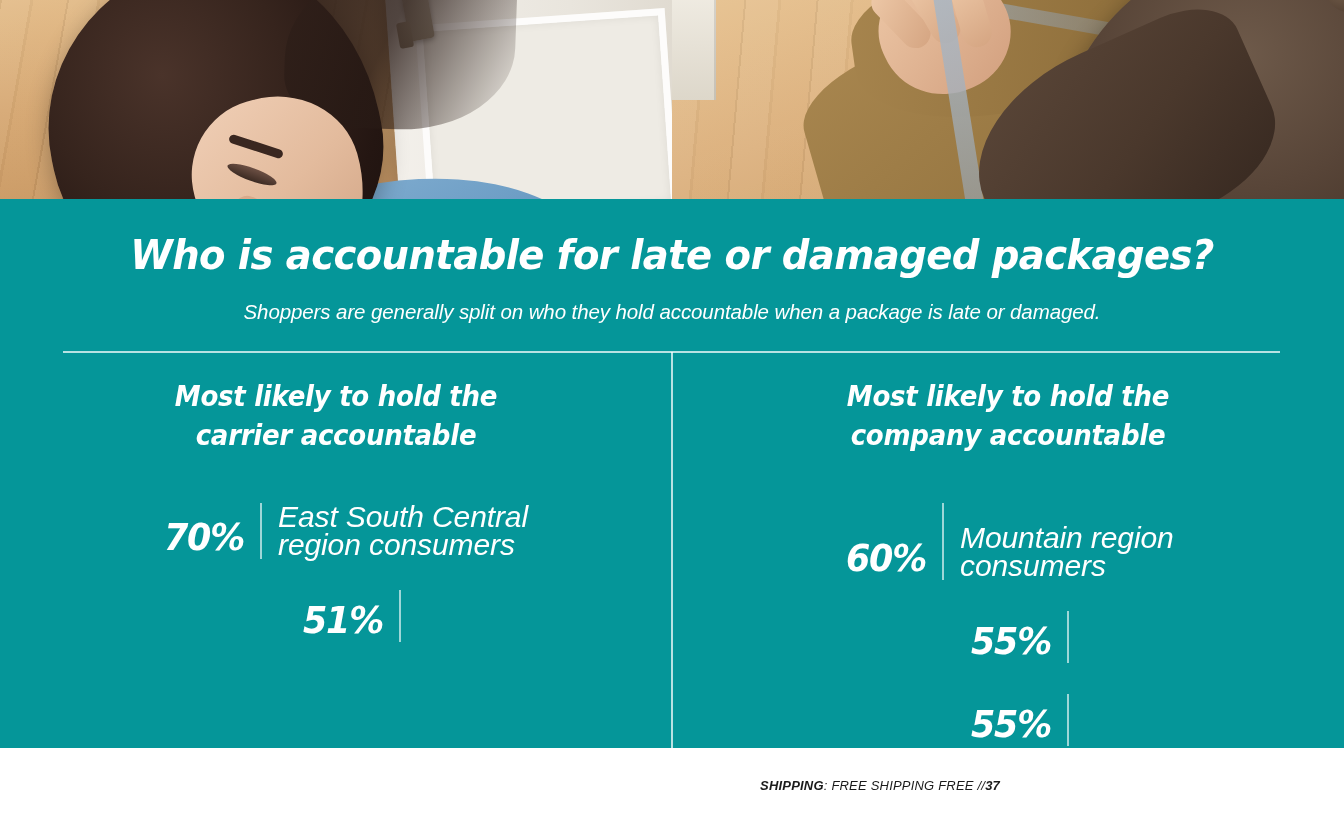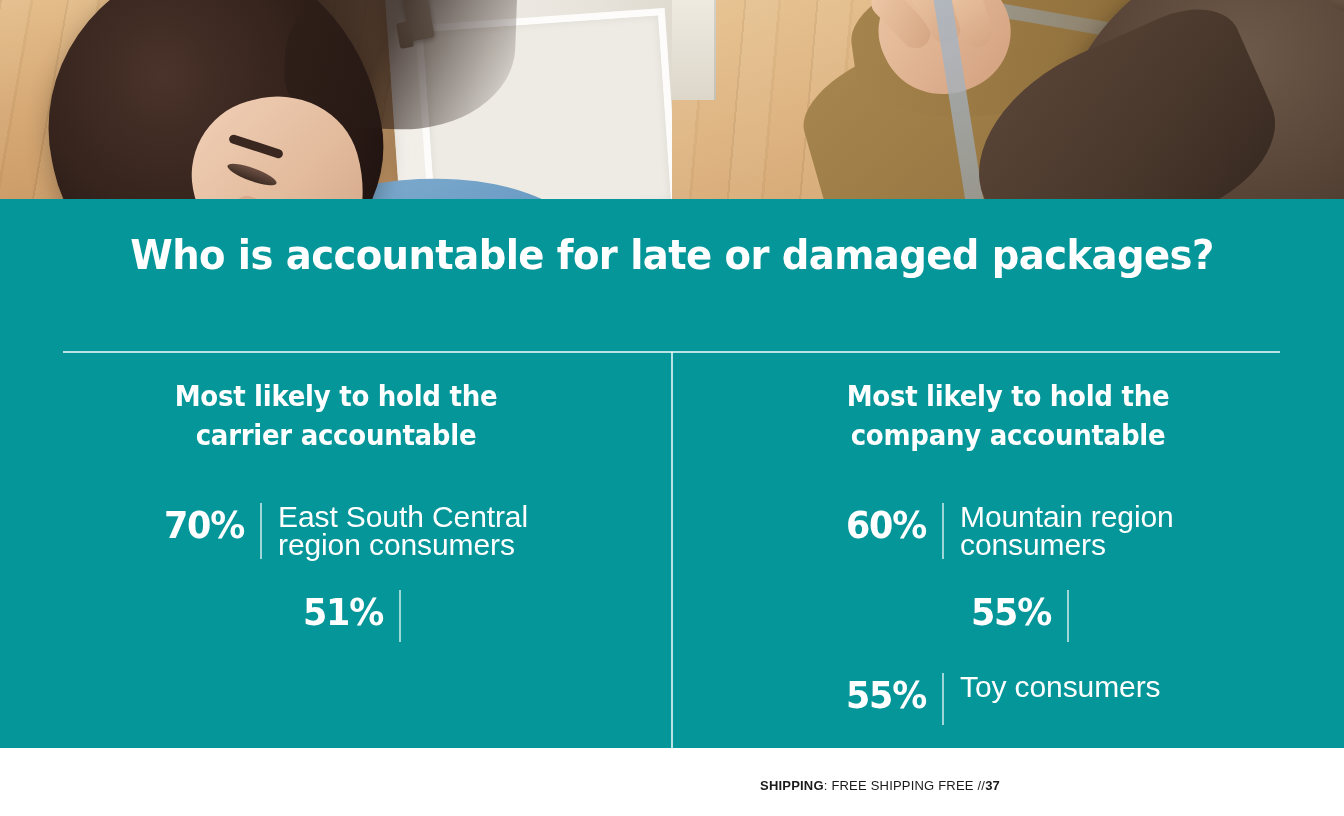--- a/index.html
+++ b/index.html
@@ -6,20 +6,21 @@
   html,body {
     width:1344px; height:816px;
     background:#ffffff;
     font-family:"Liberation Sans", sans-serif;
     overflow:hidden;
   }
   #slide {
     position:relative;
     width:1064px; height:816px;
     background:#ffffff;
+    font-style:italic;
   }
 
   
   .banner {
     position:absolute; left:0; top:0;
     width:1344px; height:199px;
     overflow:hidden;
     background:#c79a63;
   }
   .photo-half { position:absolute; top:0; height:199px; overflow:hidden; }
@@ -259,21 +260,21 @@
     font-weight:900;
     font-size:28px;
     line-height:39px;
     letter-spacing:-0.3px;
     transform:scaleX(0.93);
   }
 
   .stats { margin-top:48px; }
   .stat {
     display:flex;
-    align-items:flex-start;
+    align-items:flex-end;
     justify-content:center;
     margin-bottom:31px;
   }
   .stat-pct {
     color:#ffffff;
     font-family:"DejaVu Sans", sans-serif;
     font-weight:900;
     font-size:38px;
     letter-spacing:-1.3px;
     text-align:right;
@@ -295,21 +296,21 @@
     font-family:"Liberation Sans", sans-serif;
     font-weight:400;
     font-size:30px;
     line-height:28px;
     width:278px;
     letter-spacing:-0.1px;
   }
 
   
   .col-right .stat-pct { width:120px; }
-  .col-right .stat-label { width:250px; }
+  .col-right .stat-label { width:250px;margin-top:21px; }
 
   
   .footer {
     position:absolute; right:64px; top:778px;
     font-family:"Liberation Sans", sans-serif;
     font-size:13px;
     letter-spacing:0.2px;
     color:#1b1b1b;
     white-space:nowrap;
   }
@@ -362,20 +363,21 @@
       <div class="cap-brim"></div>
       <div class="cap-button"></div>
 
     </div>
 
   </div>
 
   <div class="teal">
 
     <div class="title">Who is accountable for late or damaged packages?</div>
+    <div class="subtitle">Shoppers are generally split on who they hold accountable when a package is late or damaged.</div>
 
     <div class="hrule"></div>
     <div class="vrule"></div>
 
     <div class="col col-left">
       <div class="col-head">
         <div>Most likely to hold the</div>
         <div>carrier accountable</div>
       </div>
       <div class="stats">
@@ -402,21 +404,20 @@
           <div class="stat-sep"></div>
           <div class="stat-label">Mountain region consumers</div>
         </div>
         <div class="stat">
           <div class="stat-pct">55%</div>
           <div class="stat-sep"></div>
         </div>
         <div class="stat">
           <div class="stat-pct">55%</div>
           <div class="stat-sep"></div>
-          <div class="stat-label">Toy consumers</div>
         </div>
       </div>
     </div>
 
   </div>
 
   <div class="footer"><span class="b">SHIPPING</span><span>: </span><span>FREE SHIPPING FREE //</span><span class="b">37</span></div>
 
 </div>
 

